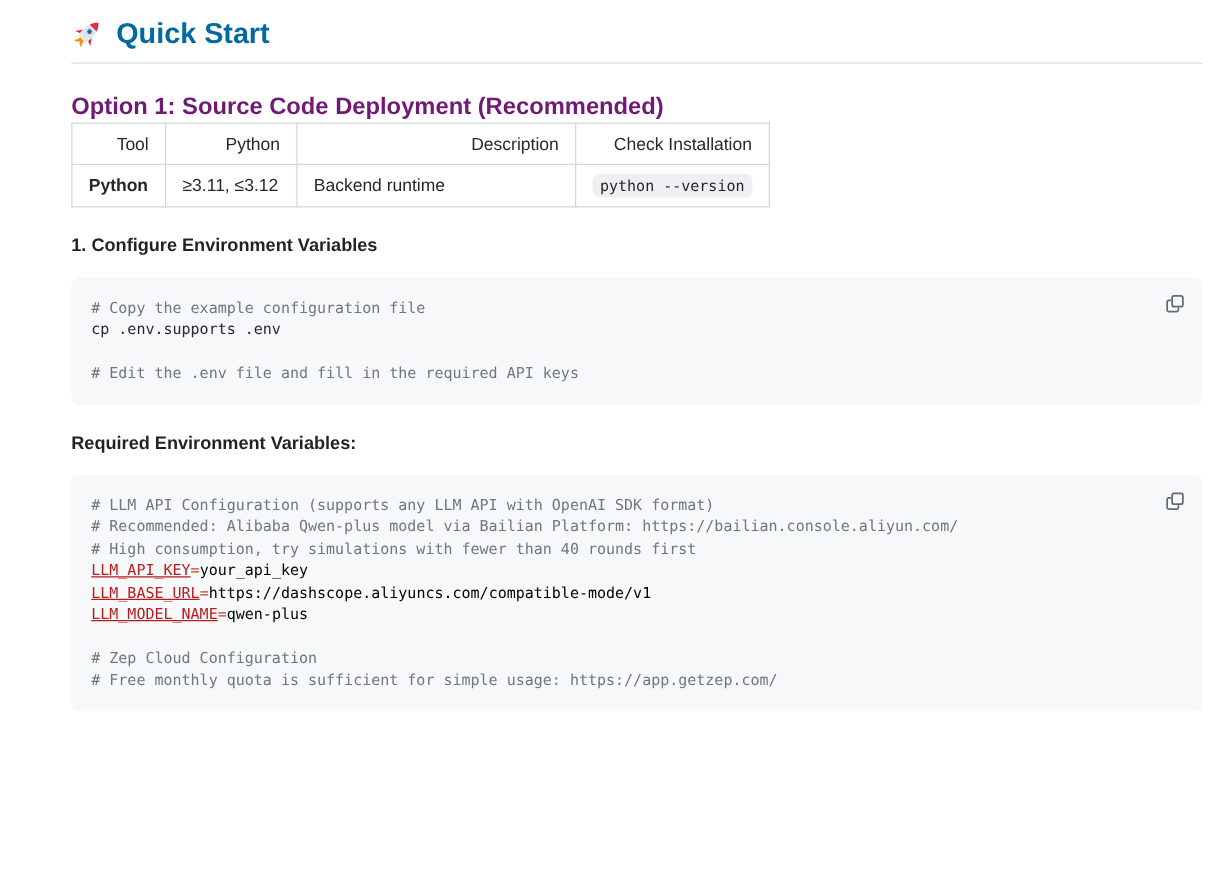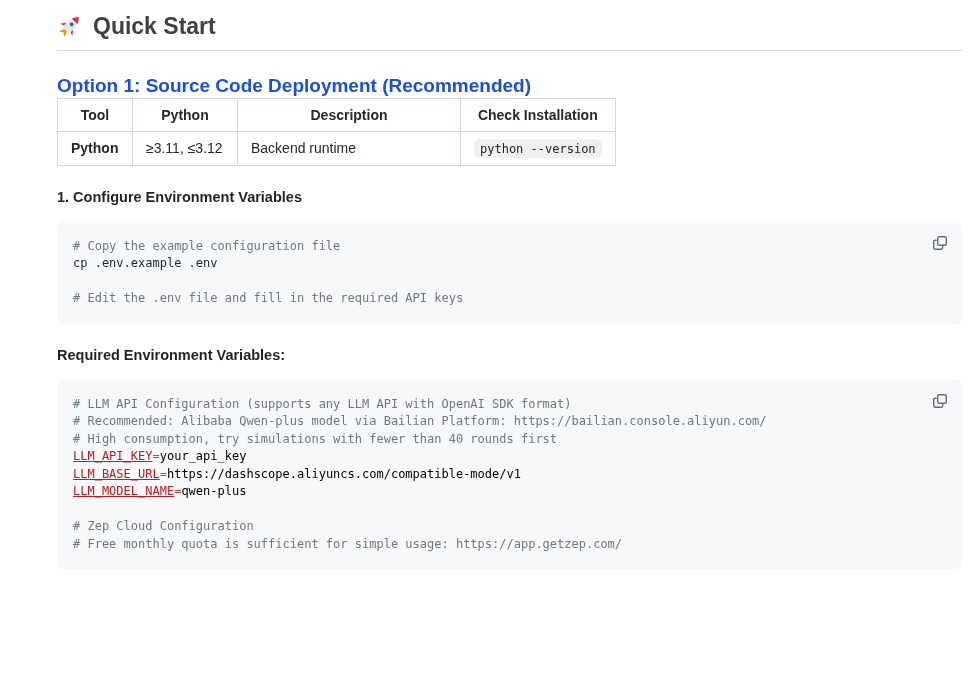--- a/index.html
+++ b/index.html
@@ -9,35 +9,35 @@
     min-height: 697px;
     padding: 2px 16px 7px 57px;
     font-family: "Liberation Sans", sans-serif;
     font-size: 14px;
     color: #24292f;
     background: #ffffff;
   }
   
   h2.title {
     display: flex;
-    align-items: flex-start;
+    align-items: center;
     gap: 9px;
     font-size: 23px;
     font-weight: 700;
-    color: #404040;
+    color: #0369a1;
     margin: 10px 0 0 0;
     padding-bottom: 9px;
     border-bottom: 1px solid #d8dee4;
     line-height: 1.25;
   }
   .rocket { display: inline-flex; width: 27px; height: 27px; flex: 0 0 auto; }
   h3.option-heading {
     font-size: 19px;
     font-weight: 700;
-    color: #1d4ed8;
+    color: #701a75;
     margin: 23px 0 0 0;
     line-height: 1.25;
   }
   h4.sub-heading {
     font-size: 14.5px;
     font-weight: 700;
     color: #1f2328;
     margin: 22px 0 16px 0;
     line-height: 1.25;
   }
@@ -48,21 +48,21 @@
     margin: 0 0 6px 0;
   }
   table.prereq th, table.prereq td {
     border: 1px solid #d0d7de;
     padding: 6px 13px;
     font-size: 14px;
     line-height: 20px;
     text-align: left;
     vertical-align: middle;
   }
-  table.prereq th { font-weight: 700; text-align: center; }
+  table.prereq th { font-weight: 400; text-align: right; }
   table.prereq tbody tr:nth-child(even) { background: #f6f8fa; }
   td.tool-cell { font-weight: 700; }
   .chip {
     font-family: "DejaVu Sans Mono", monospace;
     font-size: 12px;
     background: rgba(175,184,193,0.22);
     color: #1f2328;
     padding: 2.5px 6px;
     border-radius: 6px;
     white-space: nowrap;
@@ -156,21 +156,21 @@
         <td>Backend runtime</td>
         <td><code class="chip">python --version</code></td>
       </tr>
     </tbody>
   </table>
 
   <h4 class="sub-heading">1. Configure Environment Variables</h4>
 
   <div class="code-wrap">
     <pre><code><span class="tok-comment"># Copy the example configuration file</span>
-<span class="tok-plain">cp .env.example .env</span>
+<span class="tok-plain">cp .env.supports .env</span>
 
 <span class="tok-comment"># Edit the .env file and fill in the required API keys</span></code></pre>
     <button class="copy-btn" aria-label="Copy">
       <span style="display:inline-flex;">
         <svg width="16" height="16" viewBox="0 0 16 16" fill="none" stroke="#636c76" stroke-width="1.4" stroke-linejoin="round" stroke-linecap="round" aria-hidden="true">
           <rect x="5.7" y="1.7" width="8.6" height="8.6" rx="1.6"></rect>
           <path d="M4.2 5.3 H3.2 A1.5 1.5 0 0 0 1.7 6.8 V12.8 A1.5 1.5 0 0 0 3.2 14.3 H9.2 A1.5 1.5 0 0 0 10.7 12.8 V11.7"></path>
         </svg>
       </span>
     </button>

